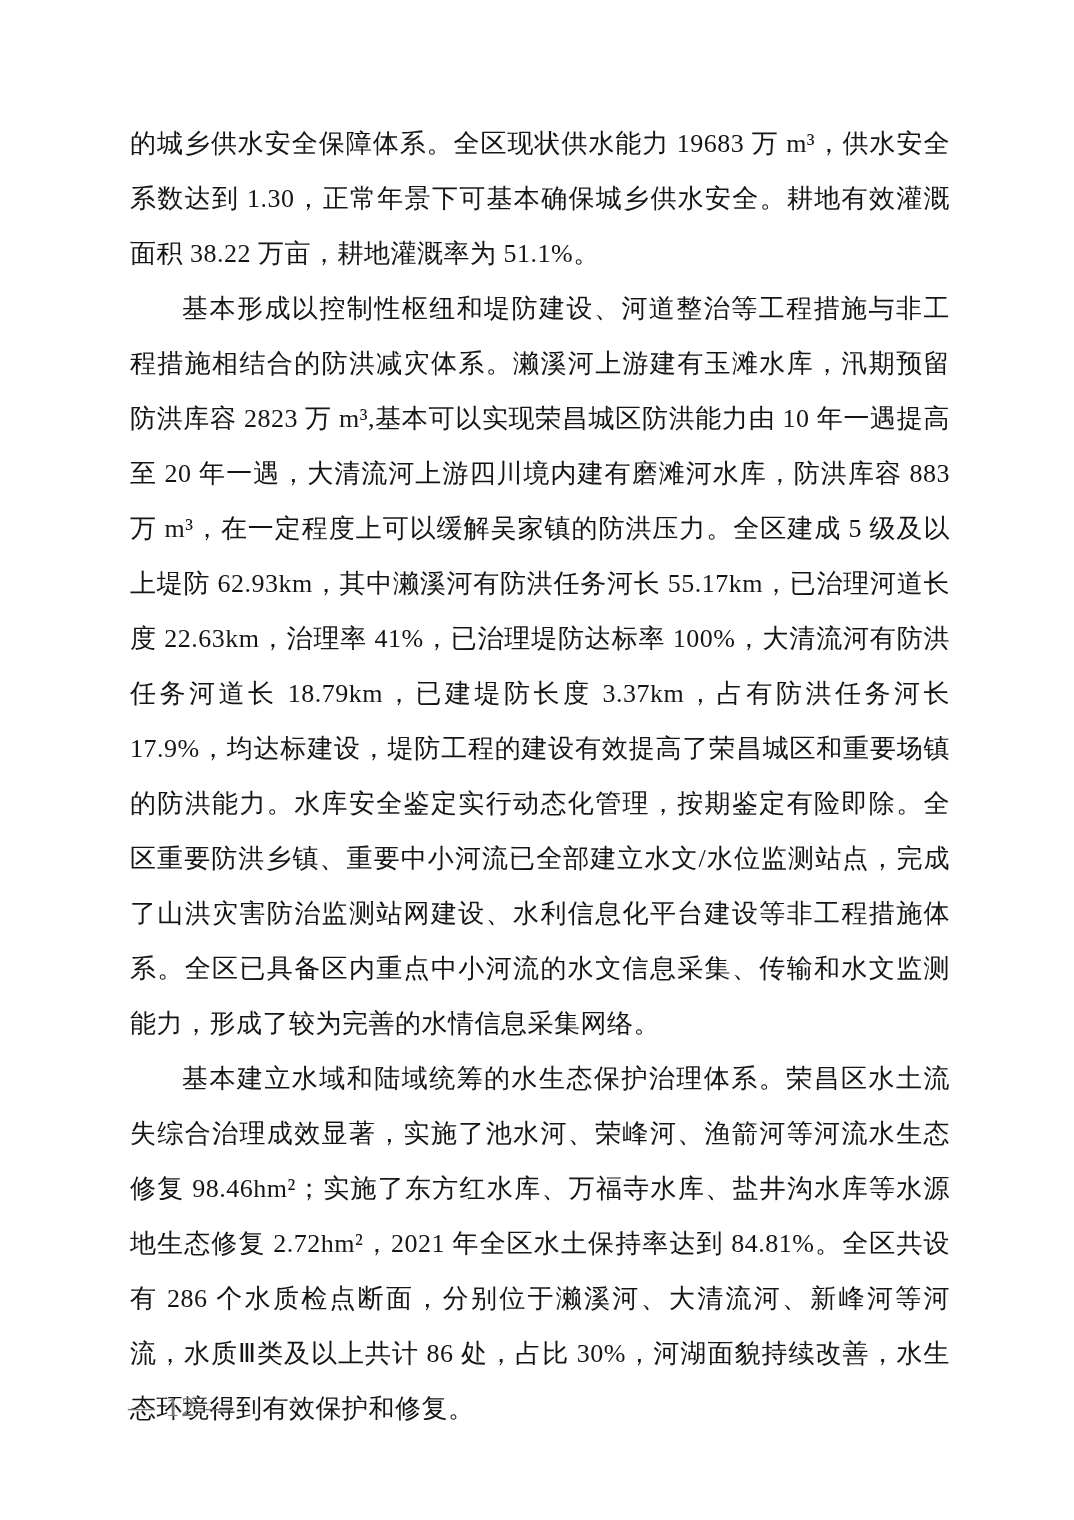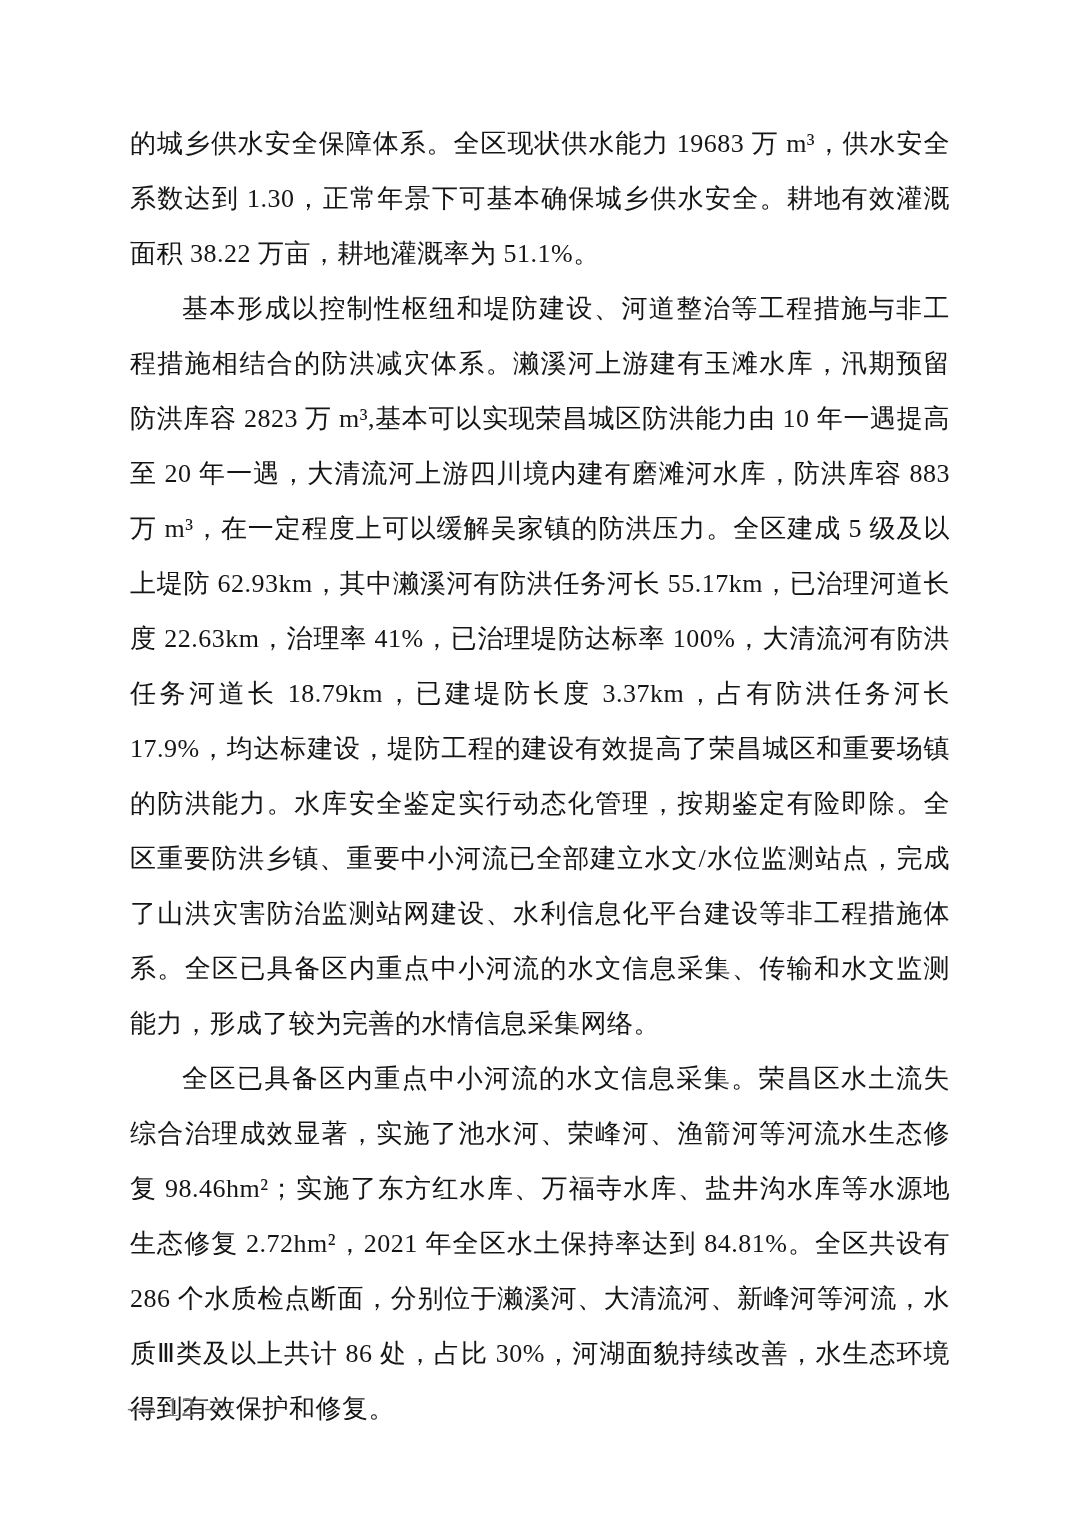--- a/index.html
+++ b/index.html
@@ -53,18 +53,18 @@
 </head>
 <body>
 
 <div class="page">
   <div class="content">
 
     <p class="para"><span class="body-text">的城乡供水安全保障体系。全区现状供水能力 19683 万 m³，供水安全系数达到 1.30，正常年景下可基本确保城乡供水安全。耕地有效灌溉面积 38.22 万亩，耕地灌溉率为 51.1%。</span></p>
 
     <p class="para indent"><span class="lead">基本形成以控制性枢纽和堤防建设、河道整治等工程措施与非工程措施相结合的防洪减灾体系。</span><span class="body-text">濑溪河上游建有玉滩水库，汛期预留防洪库容 2823 万 m³,基本可以实现荣昌城区防洪能力由 10 年一遇提高至 20 年一遇，大清流河上游四川境内建有磨滩河水库，防洪库容 883 万 m³，在一定程度上可以缓解吴家镇的防洪压力。全区建成 5 级及以上堤防 62.93km，其中濑溪河有防洪任务河长 55.17km，已治理河道长度 22.63km，治理率 41%，已治理堤防达标率 100%，大清流河有防洪任务河道长 18.79km，已建堤防长度 3.37km，占有防洪任务河长 17.9%，均达标建设，堤防工程的建设有效提高了荣昌城区和重要场镇的防洪能力。水库安全鉴定实行动态化管理，按期鉴定有险即除。全区重要防洪乡镇、重要中小河流已全部建立水文/水位监测站点，完成了山洪灾害防治监测站网建设、水利信息化平台建设等非工程措施体系。全区已具备区内重点中小河流的水文信息采集、传输和水文监测能力，形成了较为完善的水情信息采集网络。</span></p>
 
-    <p class="para indent"><span class="lead">全区已具备区内重点中小河流的水文信息采集。</span><span class="body-text">荣昌区水土流失综合治理成效显著，实施了池水河、荣峰河、渔箭河等河流水生态修复 98.46hm²；实施了东方红水库、万福寺水库、盐井沟水库等水源地生态修复 2.72hm²，2021 年全区水土保持率达到 84.81%。全区共设有 286 个水质检点断面，分别位于濑溪河、大清流河、新峰河等河流，水质Ⅲ类及以上共计 86 处，占比 30%，河湖面貌持续改善，水生态环境得到有效保护和修复。</span></p>
+    <p class="para indent"><span class="lead">基本建立水域和陆域统筹的水生态保护治理体系。</span><span class="body-text">荣昌区水土流失综合治理成效显著，实施了池水河、荣峰河、渔箭河等河流水生态修复 98.46hm²；实施了东方红水库、万福寺水库、盐井沟水库等水源地生态修复 2.72hm²，2021 年全区水土保持率达到 84.81%。全区共设有 286 个水质检点断面，分别位于濑溪河、大清流河、新峰河等河流，水质Ⅲ类及以上共计 86 处，占比 30%，河湖面貌持续改善，水生态环境得到有效保护和修复。</span></p>
 
   </div>
 
   <div class="footer">— 12 —</div>
 </div>
 
 </body></html>

